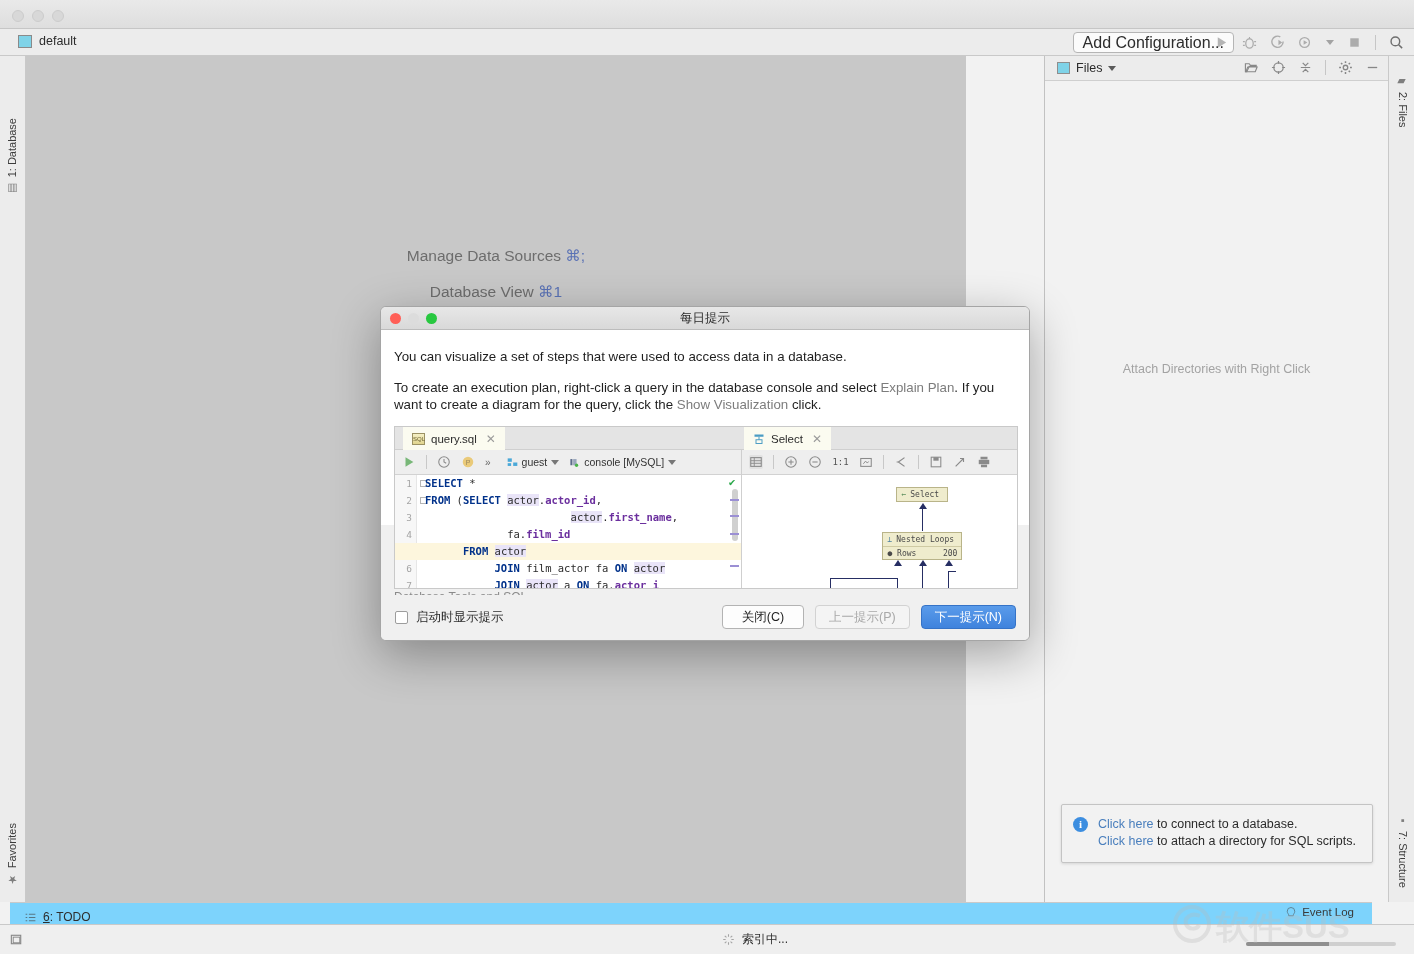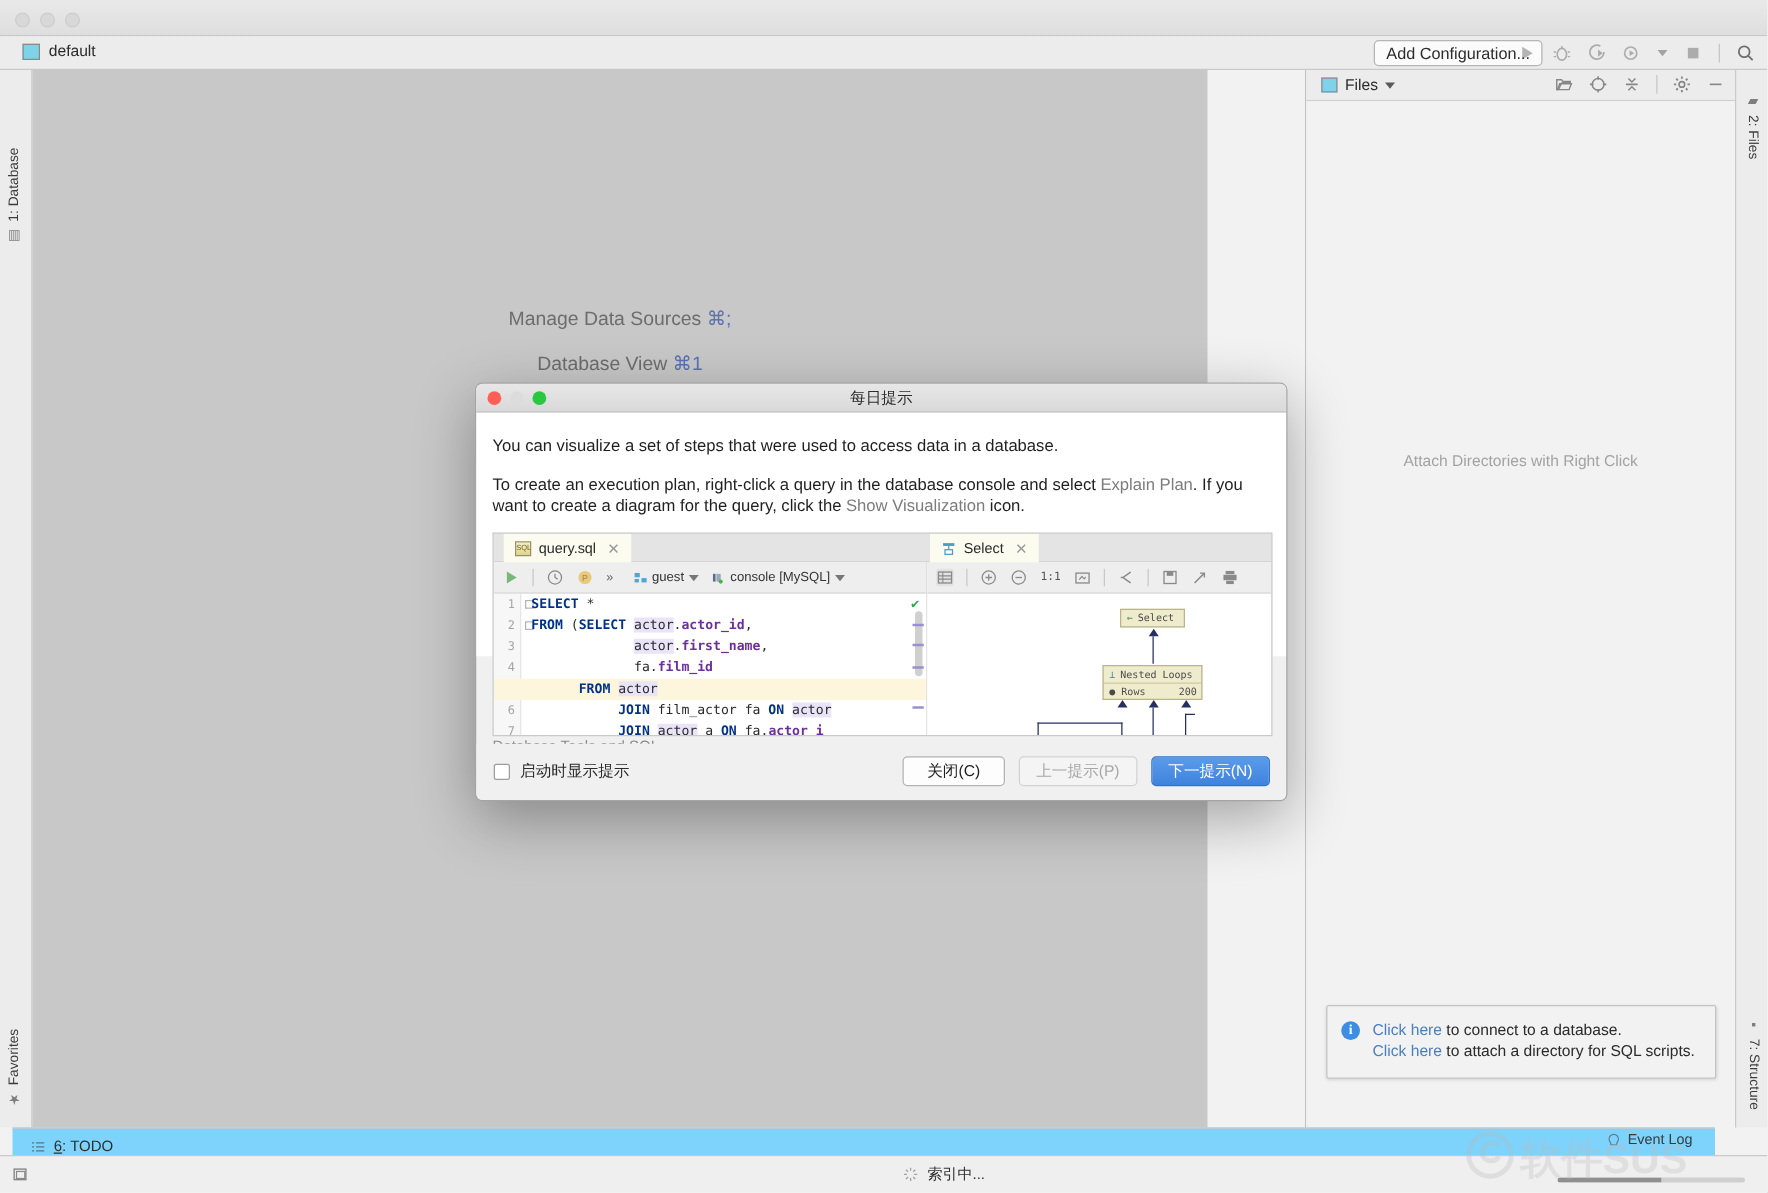--- a/index.html
+++ b/index.html
@@ -30,21 +30,21 @@
   
   .toolbar {
     position: absolute; left: 0; top: 29px; width: 1414px; height: 27px;
     background: #ececec; border-bottom: 1px solid #c9c9c9;
   }
   .proj-chip { position: absolute; left: 18px; top: 5px; display: flex; align-items: center; gap: 7px; }
   .proj-sq { width: 14px; height: 13px; background: #7fd3e8; border: 1px solid #8a8a8a; }
   .proj-name { font-size: 12.5px; color: #2b2b2b; }
   .addconf {
     position: absolute; right: 180px; top: 3px; height: 21px;
-    padding: 0 9px; line-height: 20px; font-size: 13px; color: #2c2c2c;
+    padding: 0 9px; line-height: 20px; font-size: 16px; color: #2c2c2c;
     background: #fbfbfb; border: 1px solid #b5b5b5; border-radius: 4px;
   }
   .tb-icons { position: absolute; right: 10px; top: 3px; height: 21px;
               display: flex; align-items: center; gap: 13px; }
   .tb-icons .ic { width: 15px; height: 15px; opacity: .42; }
   .tb-sep { width: 1px; height: 15px; background: #c2c2c2; opacity:.9; }
 
   
   .lstrip {
     position: absolute; left: 0; top: 56px; width: 26px; height: 846px;
@@ -385,21 +385,21 @@
       <div class="dlg-traffic">
         <i class="tl-red"></i>
         <i class="tl-yel"></i>
         <i class="tl-grn"></i>
       </div>
       <span>每日提示</span>
     </div>
 
     <div class="dlg-body">
       <p class="tip-p">You can visualize a set of steps that were used to access data in a database.</p>
-      <p class="tip-p second"><span>To create an execution plan, right-click a query in the database console and select </span><span class="kw">Explain Plan</span><span>. If you want to create a diagram for the query, click the </span><span class="kw">Show Visualization</span><span> icon.</span></p>
+      <p class="tip-p second"><span>To create an execution plan, right-click a query in the database console and select </span><span class="kw">Explain Plan</span><span>. If you want to create a diagram for the query, click the </span><span class="kw">Show Visualization</span><span> click.</span></p>
 
       <div class="shot">
         <div class="shot-tabs">
           <div class="stab" style="left:8px;">
             <span class="sqlicon">SQL</span>
             <span>query.sql</span>
             <span class="x">✕</span>
           </div>
           <div class="stab" style="left:349px;">
             <svg style="width:12px;height:12px" viewBox="0 0 16 16">
@@ -464,21 +464,21 @@
               <span class="check">✔</span>
               <div class="stripe"></div>
               <span class="scrollmark" style="top:24px"></span>
               <span class="scrollmark" style="top:40px"></span>
               <span class="scrollmark" style="top:58px"></span>
               <span class="scrollmark" style="top:74px"></span>
               <span class="scrollmark" style="top:90px"></span>
 
               <div class="cl" style="padding-left:30px;"><span class="kwsql">SELECT</span> *</div>
               <div class="cl" style="padding-left:30px;"><span class="kwsql">FROM</span> (<span class="kwsql">SELECT</span> <span class="tblhl">actor</span>.<span class="fld">actor_id</span>,</div>
-              <div class="cl" style="padding-left:30px;">             <span class="tblhl">actor</span>.<span class="fld">first_name</span>,</div>
+              <div class="cl" style="padding-left:30px;text-align:center;">             <span class="tblhl">actor</span>.<span class="fld">first_name</span>,</div>
               <div class="cl" style="padding-left:30px;">             fa.<span class="fld">film_id</span></div>
               <div class="cl hl" style="padding-left:30px;">      <span class="kwsql">FROM</span> <span class="tblhl">actor</span></div>
               <div class="cl" style="padding-left:30px;">           <span class="kwsql">JOIN</span> film_actor fa <span class="kwsql">ON</span> <span class="tblhl">actor</span></div>
               <div class="cl" style="padding-left:30px;">           <span class="kwsql">JOIN</span> <span class="tblhl">actor</span> a <span class="kwsql">ON</span> fa.<span class="fld">actor_i</span></div>
             </div>
           </div>
 
           <div class="shot-right">
             <div class="mini-tb">
               <svg class="ic" style="background:#dcdcdc;border-radius:2px" viewBox="0 0 16 16">

